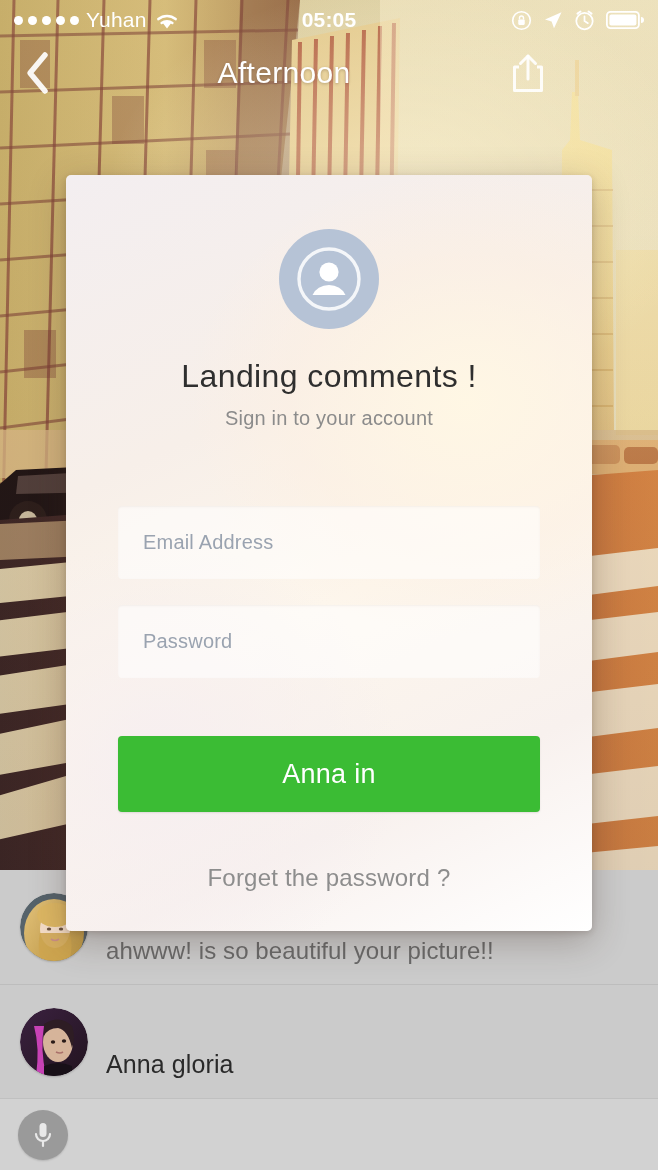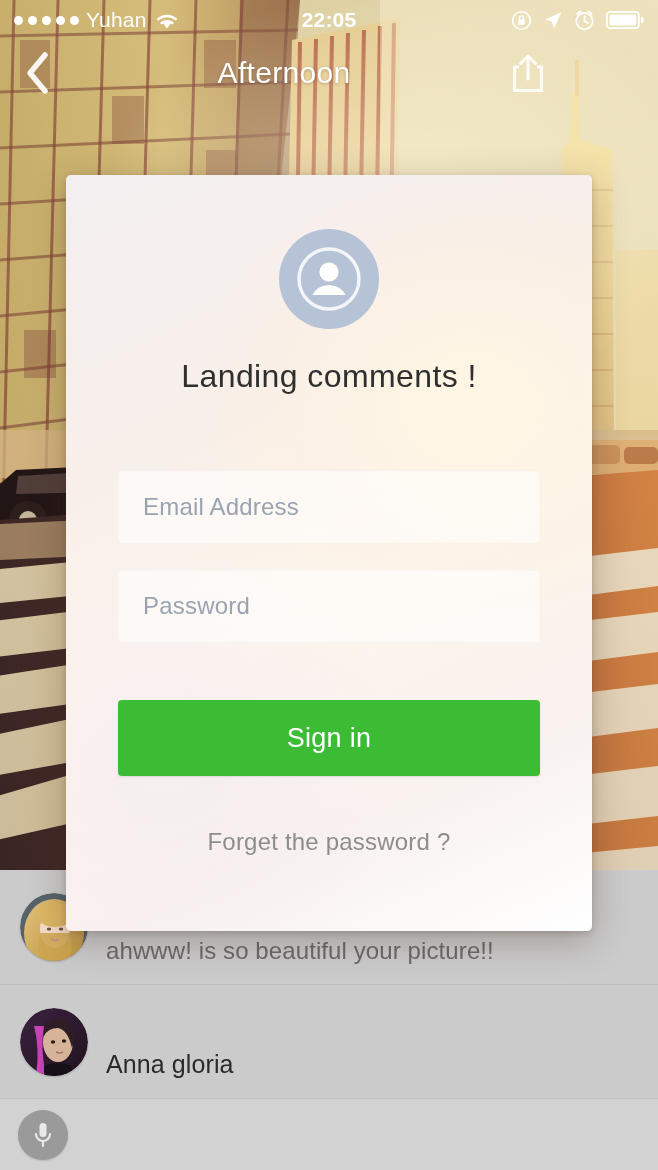--- a/index.html
+++ b/index.html
@@ -175,21 +175,21 @@
     margin-top: 0;
     width: 100%; height: 73px;
     background: rgba(255,255,255,0.56);
     border-radius: 4px;
     display: flex; align-items: center;
     padding: 0 25px;
     box-shadow: inset 0 1px 2px rgba(170,150,140,.10);
   }
   .field-email { margin-top: 76px; }
   .field-pass  { margin-top: 26px; }
-  .field-ph { font-size: 24px; color: #9aa3b0; letter-spacing: .2px; }
+  .field-ph { font-size: 20px; color: #9aa3b0; letter-spacing: .2px; }
 
   .signin-btn {
     margin-top: 58px;
     width: 100%; height: 76px;
     border-radius: 4px;
     display: flex; align-items: center; justify-content: center;
     color: #ffffff; font-size: 27px; letter-spacing: .3px;
     box-shadow: 0 1px 2px rgba(0,0,0,.10);
   }
 
@@ -379,21 +379,21 @@
       <span class="carrier">Yuhan</span>
       <span class="icn">
         <svg width="26" height="19" viewBox="0 0 26 19">
           <path d="M13 17.5 L8.6 11.8 a7.2 7.2 0 0 1 8.8 0 Z" fill="#fff"></path>
           <path d="M4.4 8.1 a13.6 13.6 0 0 1 17.2 0" stroke="#fff" stroke-width="2.6" fill="none" stroke-linecap="round"></path>
           <path d="M7.6 12.0 a9 9 0 0 1 10.8 0" stroke="#fff" stroke-width="2.4" fill="none" stroke-linecap="round"></path>
         </svg>
       </span>
     </div>
 
-    <div class="sb-center">22:05</div>
+    <div class="sb-center">05:05</div>
 
     <div class="sb-right">
       <span class="icn">
         <svg width="21" height="21" viewBox="0 0 22 22">
           <circle cx="11" cy="11" r="9.2" stroke="#fff" stroke-width="1.7" fill="none"></circle>
           <rect x="7.6" y="10" width="6.8" height="5.6" rx="1.1" fill="#fff"></rect>
           <path d="M8.9 10 v-1.6 a2.1 2.1 0 0 1 4.2 0 V10" stroke="#fff" stroke-width="1.5" fill="none"></path>
         </svg>
       </span>
       <span class="icn">
@@ -520,27 +520,28 @@
       <span class="icn">
         <svg width="66" height="66" viewBox="0 0 66 66">
           <circle cx="33" cy="33" r="30" stroke="#ffffff" stroke-width="3.4" fill="none" opacity="0.85"></circle>
           <circle cx="33" cy="26" r="9.6" fill="#ffffff"></circle>
           <path d="M16.5 49 a17.5 15 0 0 1 33 0 Z" fill="#ffffff"></path>
         </svg>
       </span>
     </div>
 
     <div class="modal-title">Landing comments !</div>
+    <div class="modal-sub">Sign in to your account</div>
 
     <div class="field field-email">
       <span class="field-ph">Email  Address</span>
     </div>
 
     <div class="field field-pass">
       <span class="field-ph">Password</span>
     </div>
 
-    <div class="signin-btn" style="background: rgb(59, 188, 52);">Sign in</div>
+    <div class="signin-btn" style="background: rgb(59, 188, 52);">Anna in</div>
 
     <div class="forgot">Forget the password ?</div>
   </div>
 
 </div>
 
 </body></html>

